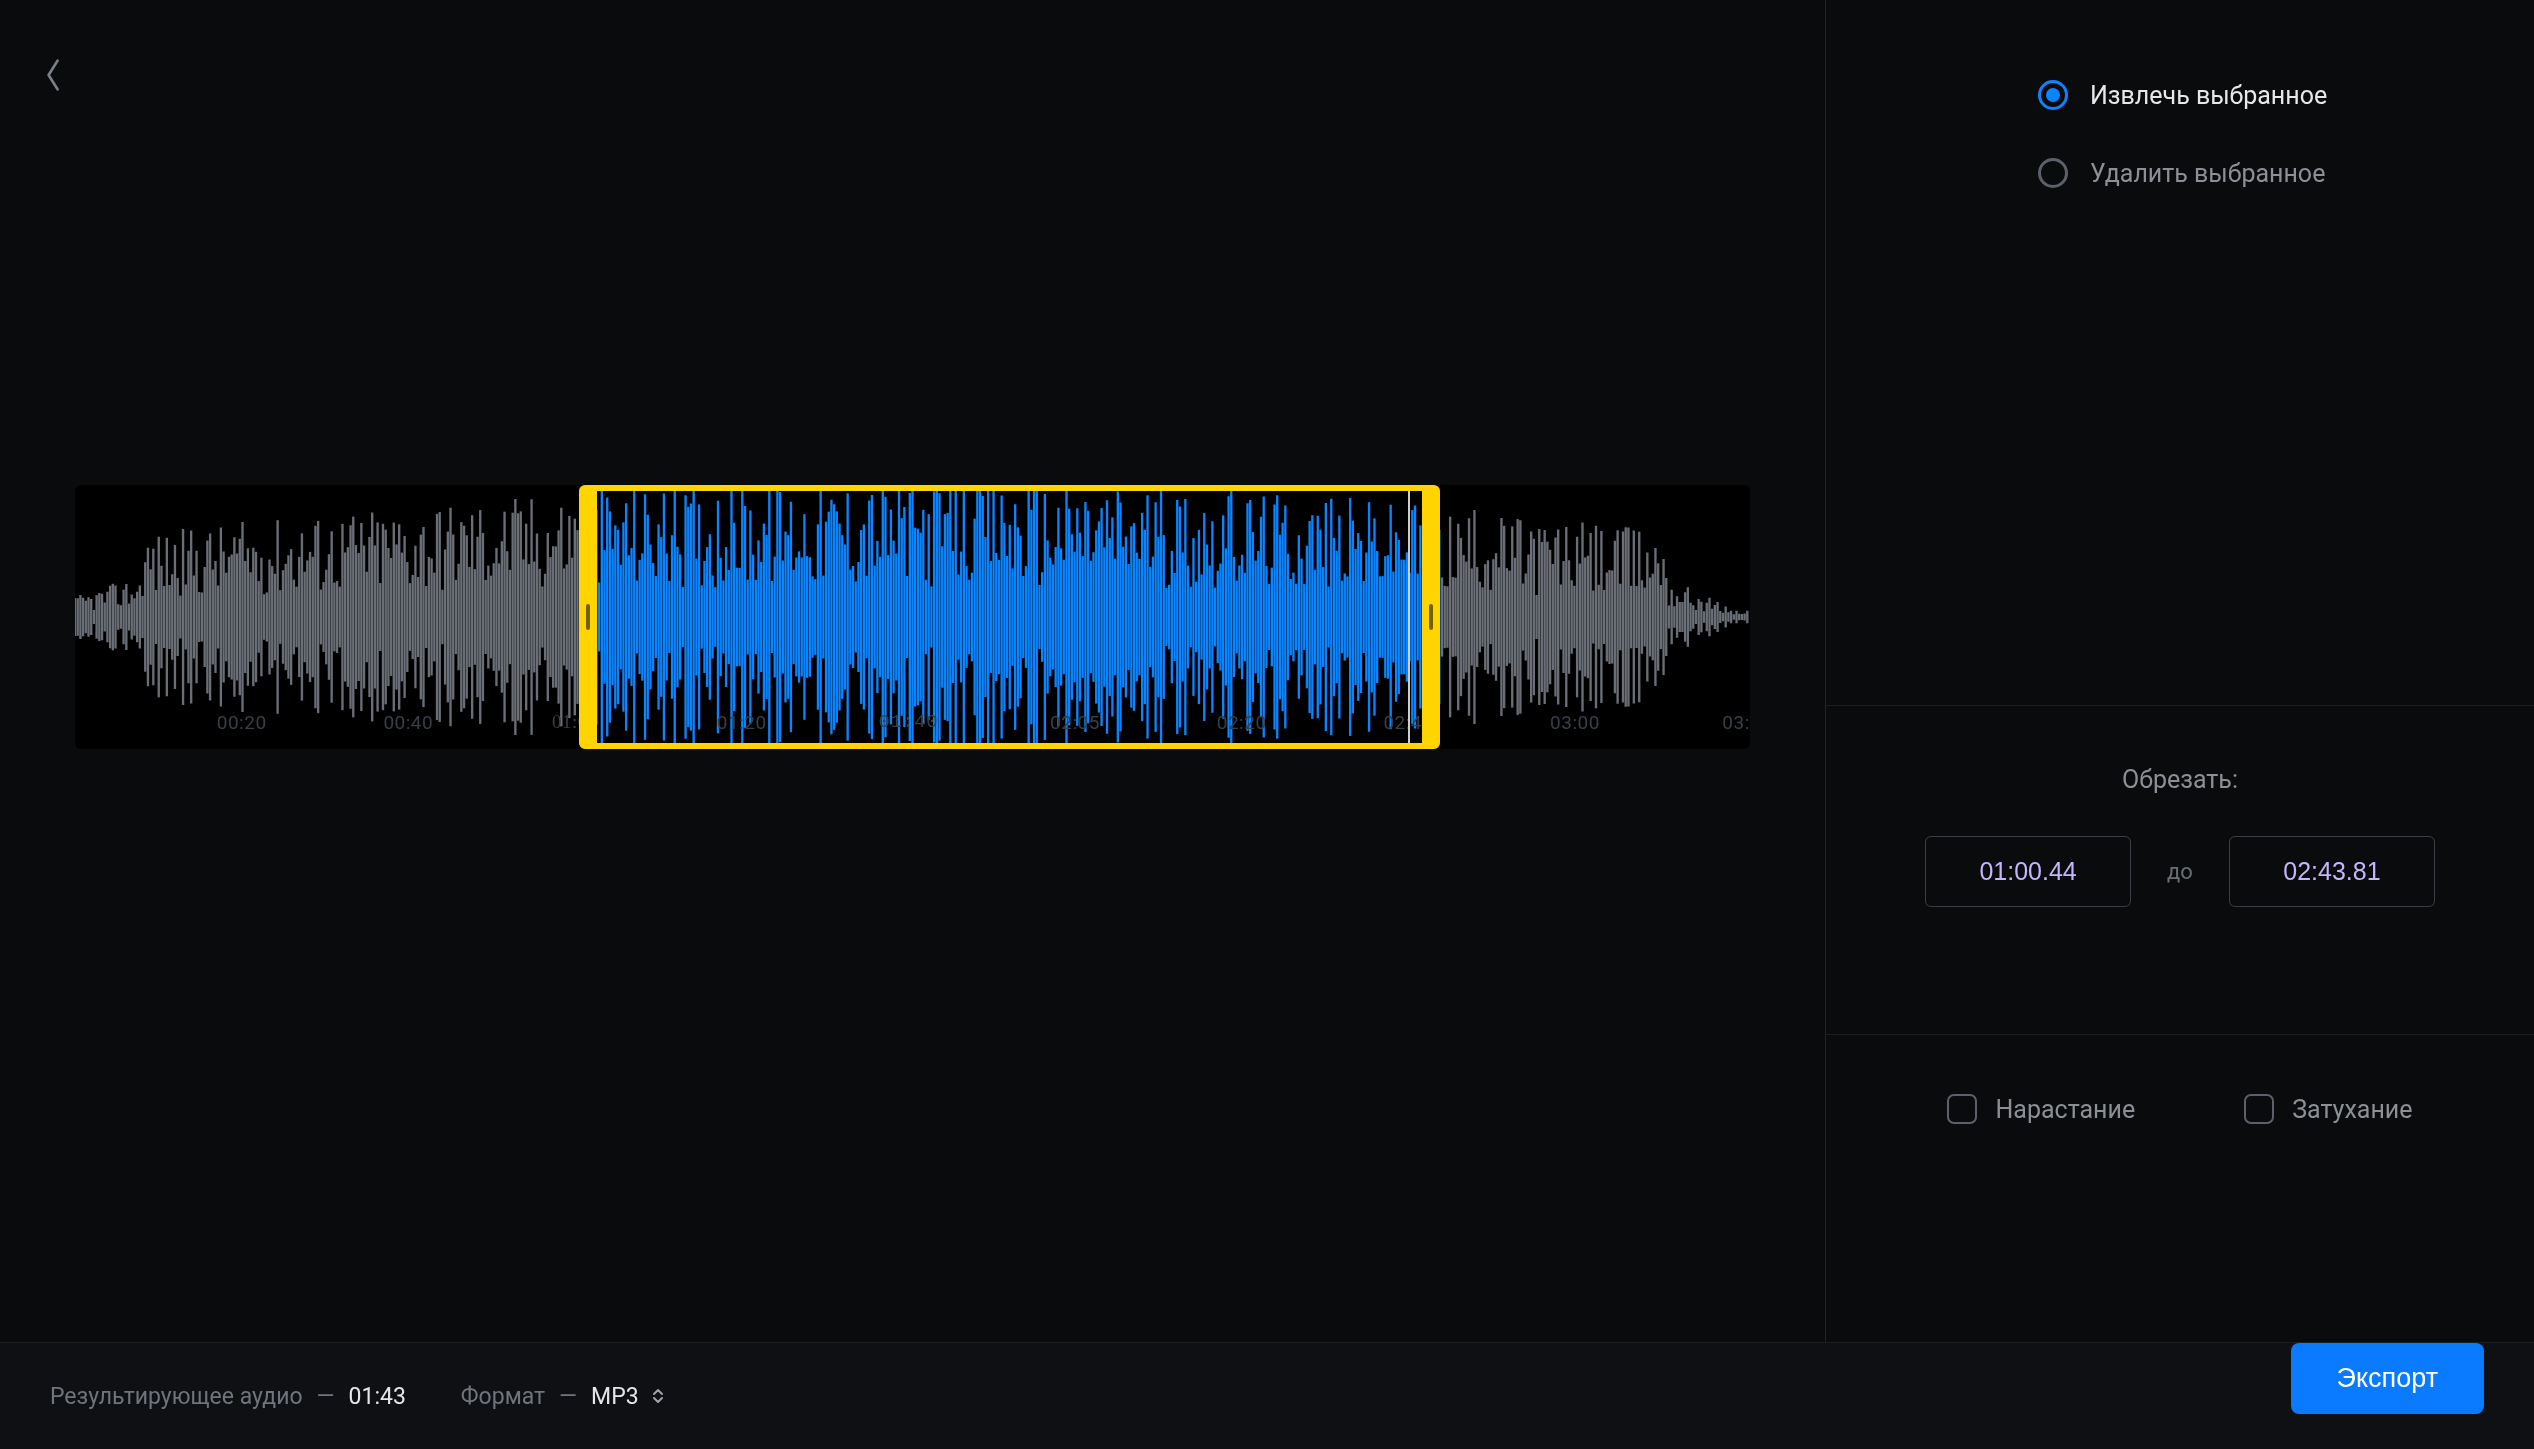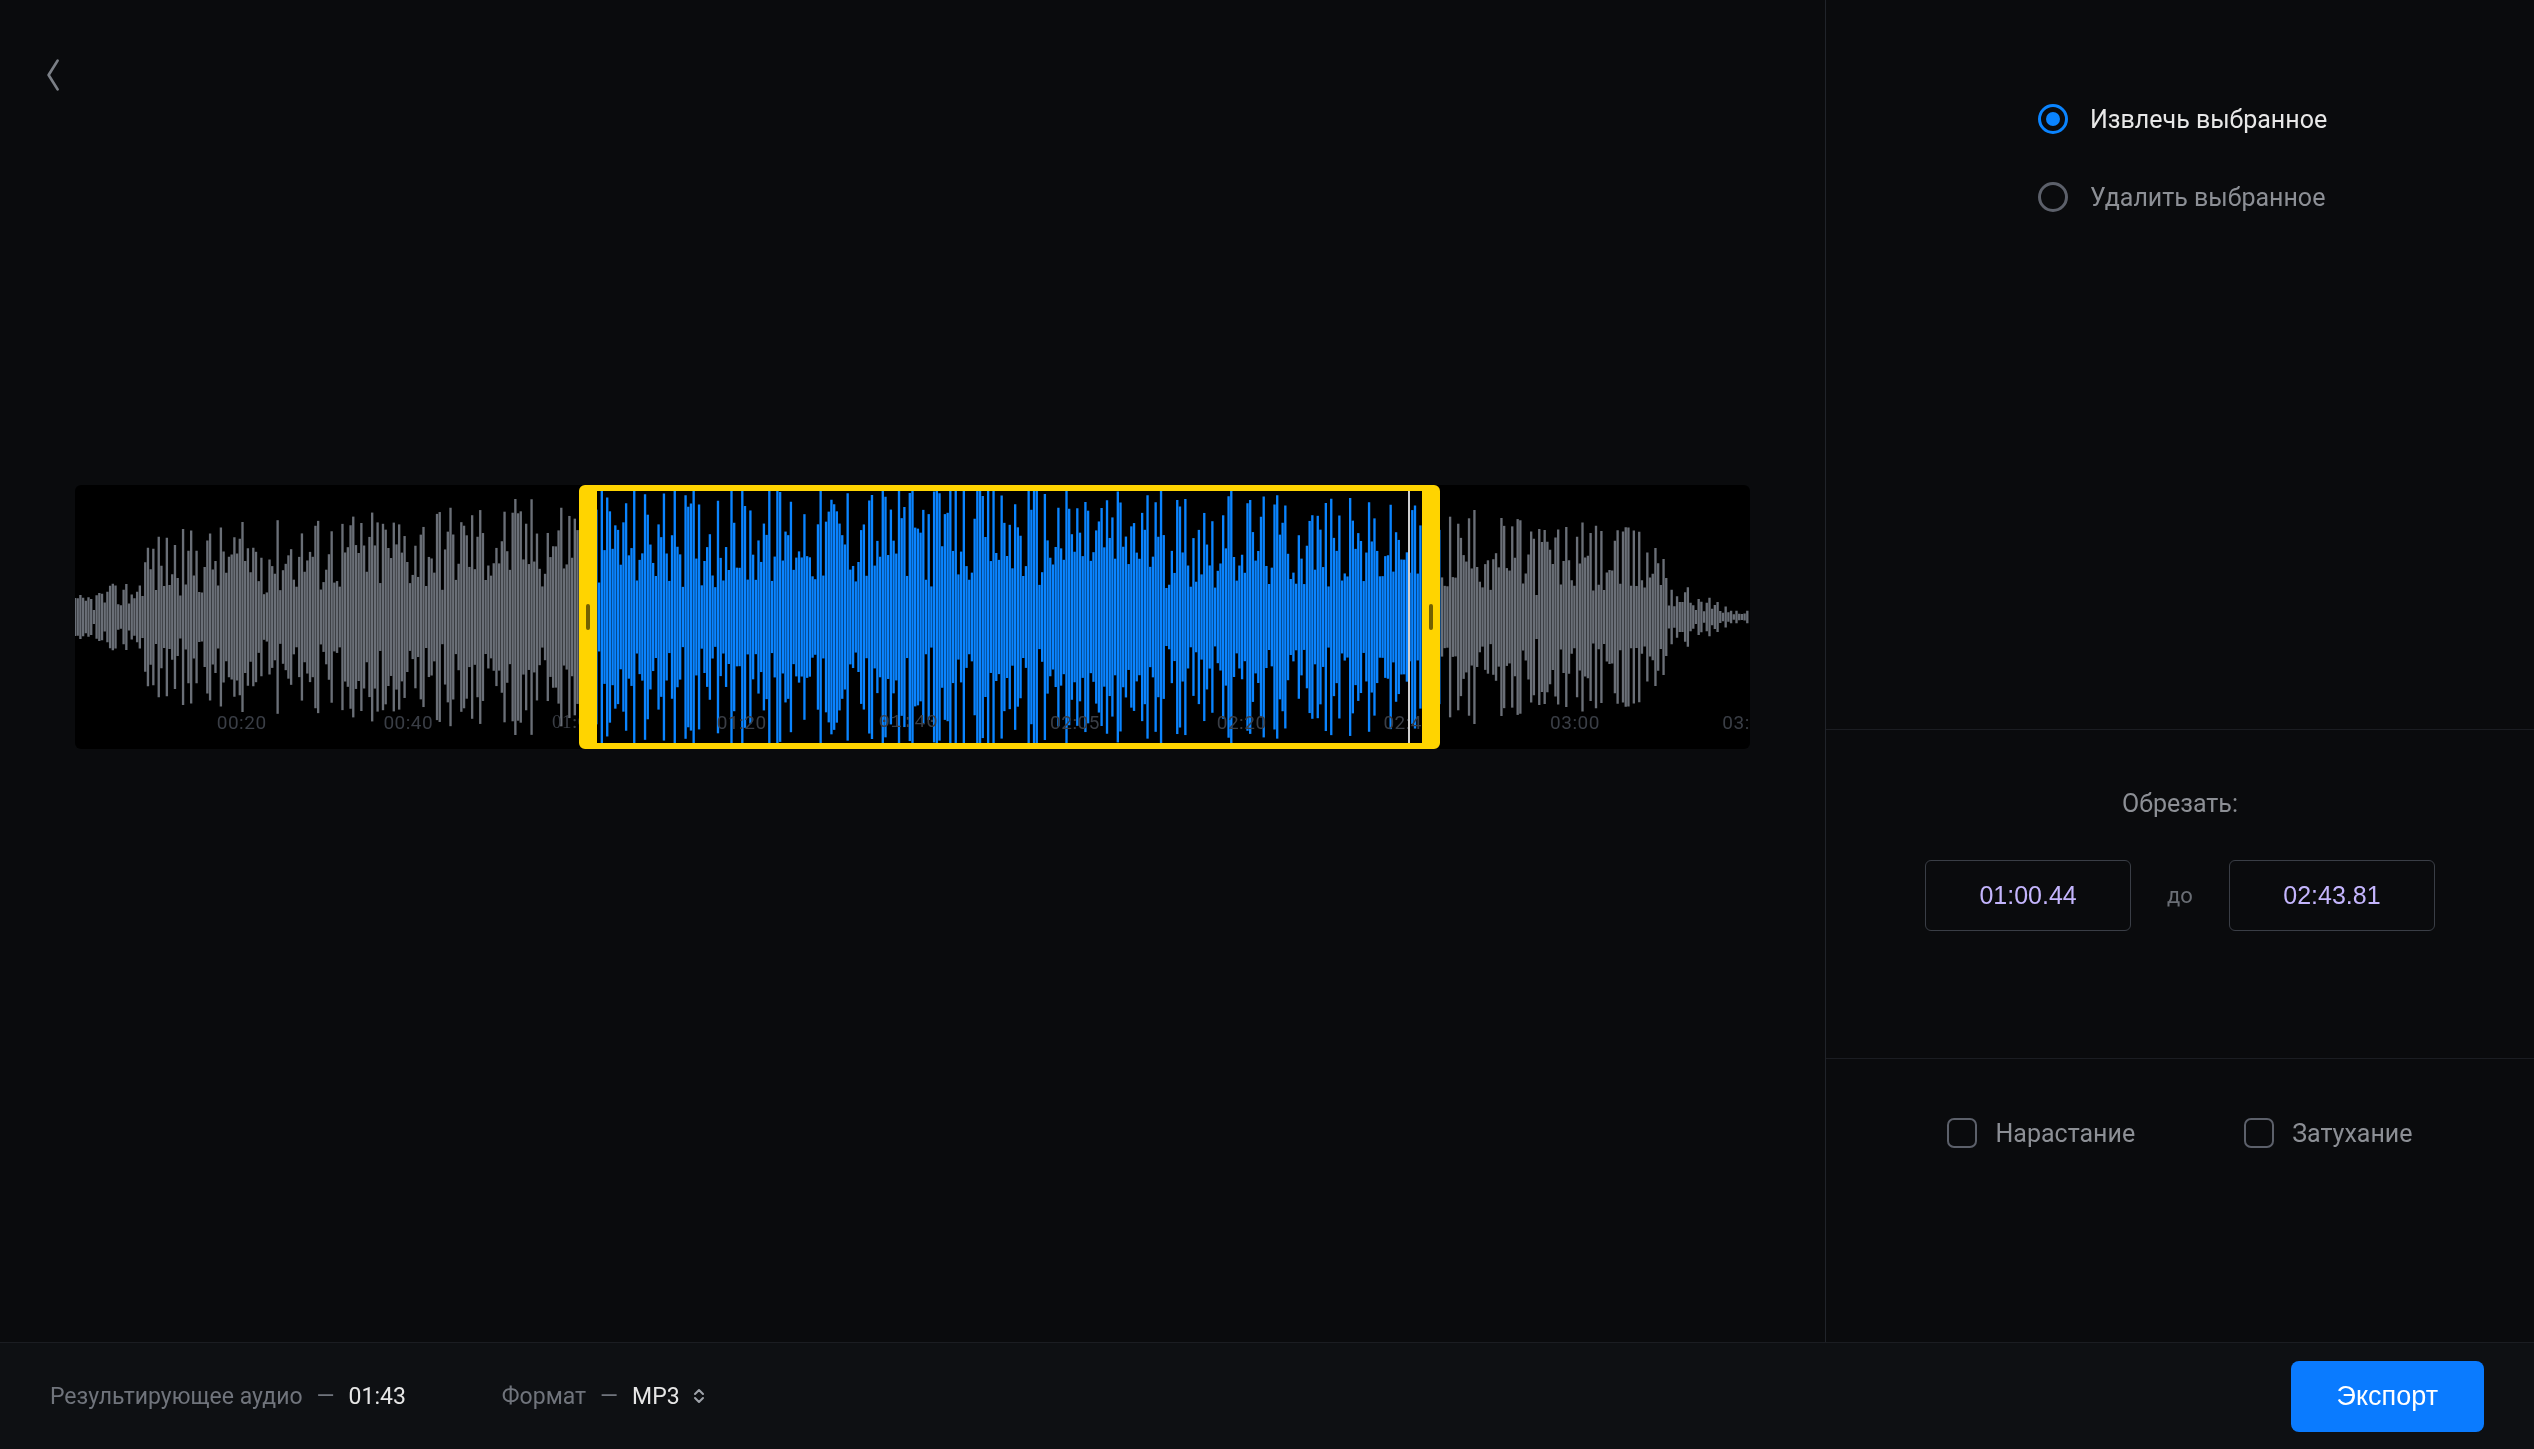--- a/index.html
+++ b/index.html
@@ -119,21 +119,21 @@
     color: #8c8f95;
   }
   .time-readout .total { color: #f0f0f0; }
 
   
   .side-panel {
     width: 709px;
     border-left: 1px solid #21242a;
     display: flex;
     flex-direction: column;
-    padding-top: 104px;
+    padding-top: 80px;
   }
   .radio-group {
     padding-left: 212px;
     display: flex;
     flex-direction: column;
     gap: 48px;
   }
   .radio-item {
     display: flex;
     align-items: center;
@@ -212,23 +212,22 @@
     border: 2.5px solid #5c606a;
     border-radius: 7px;
   }
 
   
   .bottom-bar {
     height: 107px;
     border-top: 1px solid #1b1d22;
     background: #0e1013;
     display: flex;
-    align-items: center;
     padding: 0 50px;
-    gap: 96px;
+    gap: 55px;
   }
   .result-audio, .format-sel {
     display: flex;
     align-items: center;
     gap: 14px;
     font-size: 23px;
     color: #70747c;
   }
   .result-audio .dur { color: #e6e6e6; }
   .format-sel .val {

